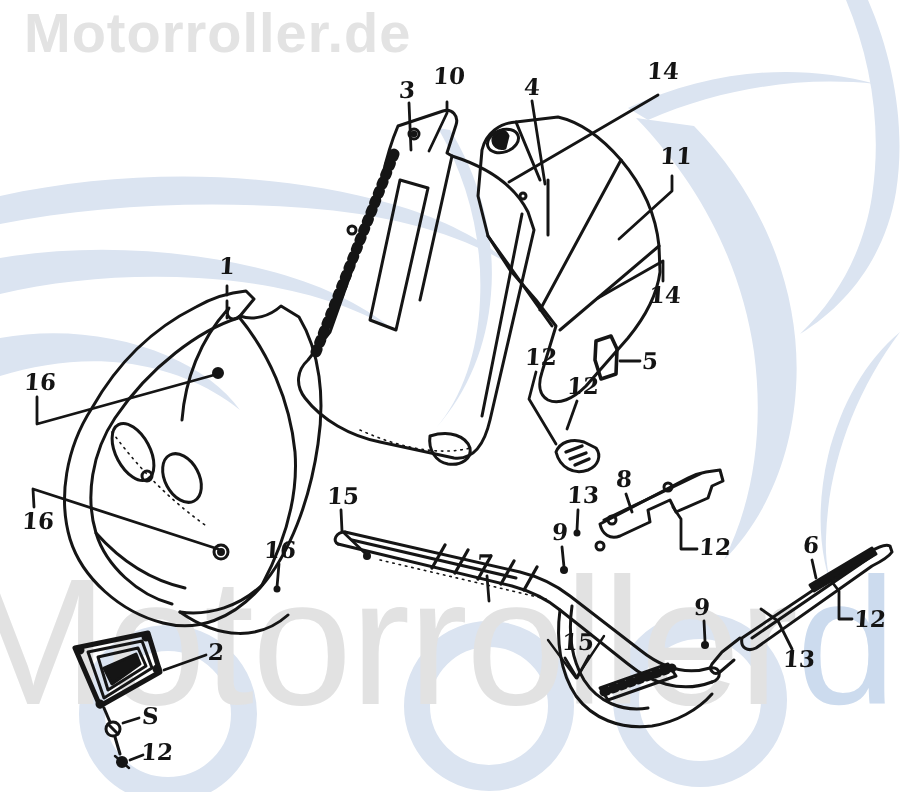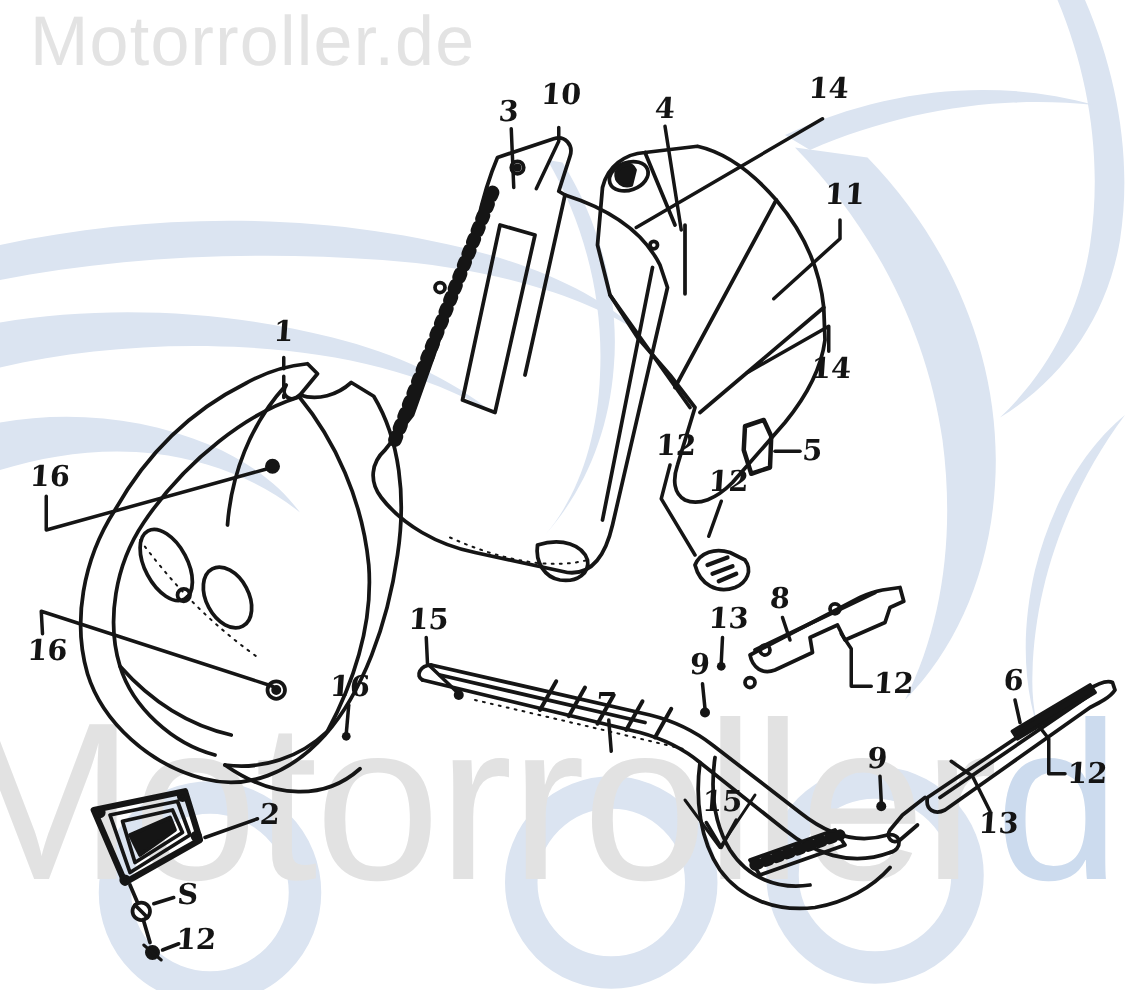--- a/index.html
+++ b/index.html
@@ -1,19 +1,19 @@
 <!DOCTYPE html>
 <html><head>
 <meta charset="utf-8">
 <style>
   html,body{margin:0;padding:0;background:#ffffff;}
   #stage{position:relative;width:900px;height:792px;overflow:hidden;background:#ffffff;
          font-family:"Liberation Sans",sans-serif;}
   .layer{position:absolute;left:0;top:0;}
-  .wm-top{position:absolute;left:24px;top:2px;font-size:56px;font-weight:400;
+  .wm-top{position:absolute;left:24px;top:2px;font-size:56px;font-weight:700;
           color:#e3e3e3;letter-spacing:1px;white-space:nowrap;line-height:1.1;}
   .wm-bottom{position:absolute;left:-42px;top:552px;font-size:180px;font-weight:400;
           color:#e2e2e2;letter-spacing:-2px;white-space:nowrap;line-height:1;}
   .wm-bottom .suffix{color:#ccdbee;}
   .callout{position:absolute;font-family:"DejaVu Serif",serif;font-weight:700;
            font-size:23px;color:#141414;transform:skewX(-4deg);line-height:1;}
 </style>
 </head>
 <body>
 

